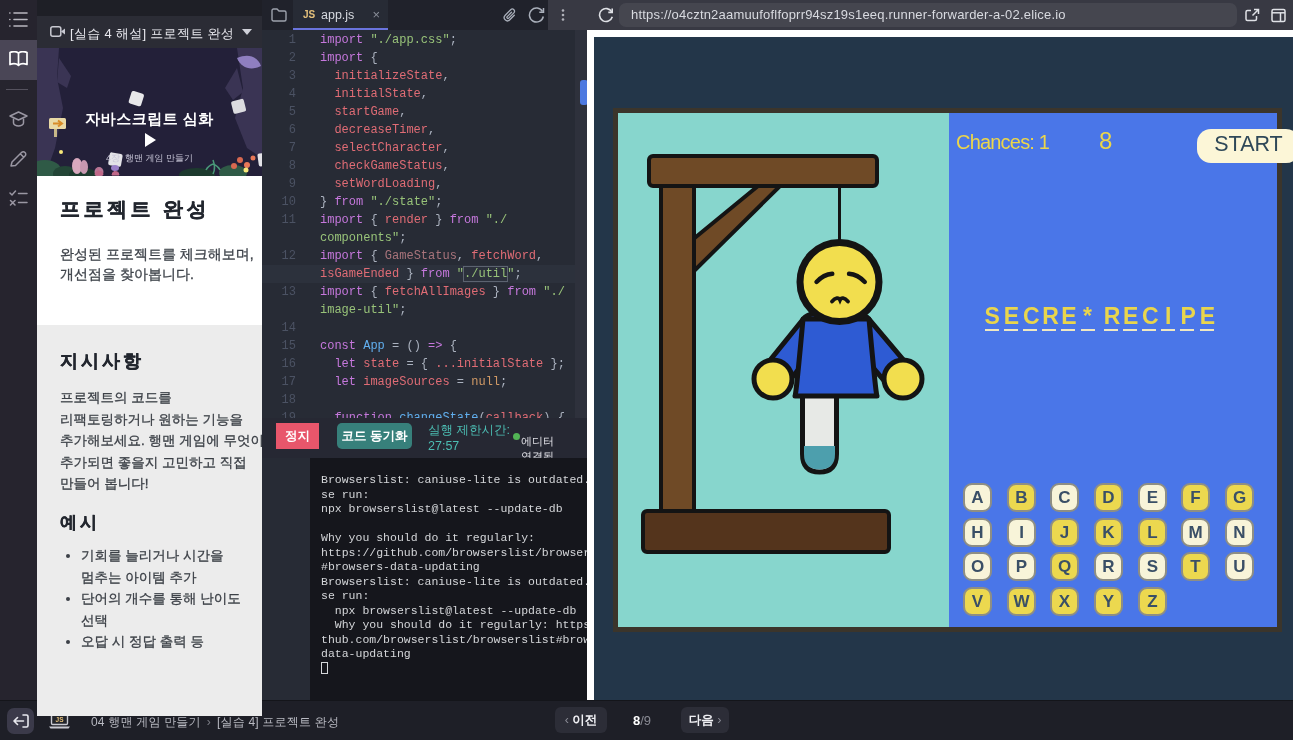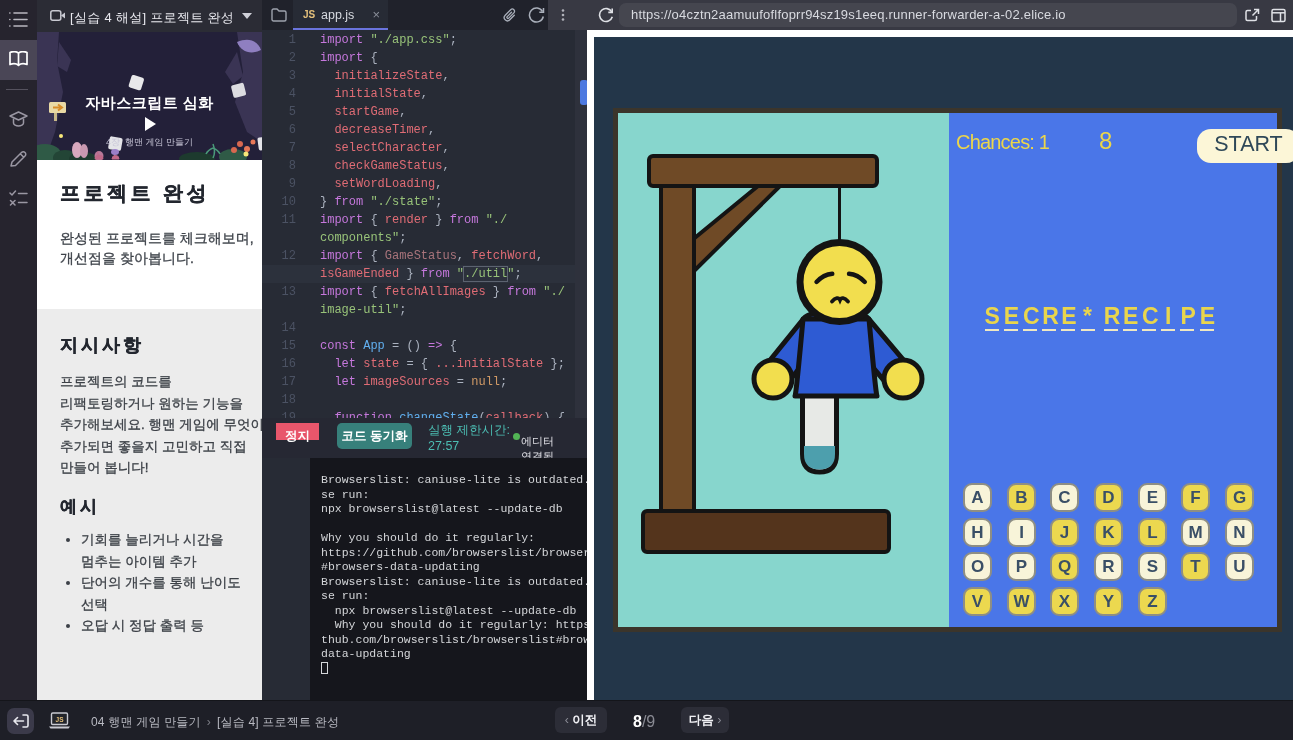--- a/index.html
+++ b/index.html
@@ -8,21 +8,21 @@
   .abs { position:absolute; }
   #app { position:relative; width:1293px; height:740px; }
 
   
   #sidebar { left:0; top:0; width:37px; height:700px; background:#26242e; }
   #sidebar .active { position:absolute; left:0; top:40px; width:37px; height:40px; background:#4a4656; }
   #sidebar svg { position:absolute; left:9px; }
   #sidebar .sep { position:absolute; left:6px; top:89px; width:22px; height:1px; background:#55525e; }
 
   
-  #lpanel { left:37px; top:0; width:225px; height:700px; background:#ececec; overflow:hidden; }
+  #lpanel { left:37px; top:16px; width:225px; height:700px; background:#ececec; overflow:hidden; }
   #vbar { position:absolute; left:0; top:0; width:225px; height:32px; background:#2b2c35; }
   #vbar .t { position:absolute; left:33px; top:9px; font-size:13px; color:#e8e8ee; letter-spacing:.3px; white-space:nowrap; }
   #vbar .caret { position:absolute; right:10px; top:13px; width:0; height:0; border-left:5px solid transparent; border-right:5px solid transparent; border-top:6px solid #cfd0d8; }
   #himg { position:absolute; left:0; top:32px; width:225px; height:128px; background:#232039; overflow:hidden; }
   #himg .tt { position:absolute; left:0; top:62px; width:225px; text-align:center; color:#fff; font-size:15px; font-weight:bold; letter-spacing:.5px; }
   #himg .play { position:absolute; left:108px; top:85px; width:0; height:0; border-left:11px solid #fff; border-top:7px solid transparent; border-bottom:7px solid transparent; }
   #himg .st { position:absolute; left:0; top:104px; width:225px; text-align:center; color:#c9c7d8; font-size:9px; }
   #lwhite { position:absolute; left:0; top:160px; width:225px; height:149px; background:#ffffff; }
   #lwhite h1 { position:absolute; left:23px; top:20px; font-size:20px; font-weight:bold; color:#23272f; letter-spacing:3.5px; }
   #lwhite p { position:absolute; left:23px; top:68px; font-size:14px; line-height:20px; color:#40454d; }
@@ -48,21 +48,21 @@
   .row .ln { display:inline-block; width:34px; text-align:right; color:#4b5263; }
   .row .c { position:absolute; left:58px; top:0; }
   .hl { background:#2c313c; }
   .kw { color:#c678dd; } .red { color:#e06c75; } .dim { color:#a9747b; }
   .str { color:#98c379; } .blu { color:#61afef; } .orn { color:#d19a66; }
   .pun { color:#abb2bf; }
   .box { outline:1px solid #5c6370; }
   #gutter { position:absolute; left:313px; top:30px; width:12px; height:388px; background:#2e313c; }
   #gutter .th { position:absolute; left:5px; top:50px; width:8px; height:25px; background:#4d79e0; border-radius:3px; }
   #btnbar { position:absolute; left:0; top:418px; width:325px; height:40px; background:#262833; }
-  .btn1 { position:absolute; left:14px; top:5px; width:43px; height:17px; background:#e8566b; border-radius:0; color:#fff; font-size:12.5px; font-weight:bold; text-align:center; line-height:26px; }
+  .btn1 { position:absolute; left:14px; top:5px; width:43px; height:26px; background:#e8566b; border-radius:0; color:#fff; font-size:12.5px; font-weight:bold; text-align:center; line-height:26px; }
   .btn2 { position:absolute; left:75px; top:5px; width:75px; height:26px; background:#37807b; border-radius:5px; color:#fff; font-size:12.5px; font-weight:bold; text-align:center; line-height:26px; }
   .tlim { position:absolute; left:166px; top:4px; font-size:12.5px; line-height:16px; color:#4cbdb3; }
   .edot { position:absolute; left:251px; top:15px; width:7px; height:7px; border-radius:50%; background:#52b455; }
   .econ { position:absolute; left:259px; top:16px; font-size:11px; line-height:15px; color:#e0e0e6; }
   #term { position:absolute; left:0; top:458px; width:325px; height:242px; background:#15161c;margin-left:48px; }
   #term pre { position:absolute; left:11px; top:15px; font-family:"Liberation Mono", monospace; font-size:11.5px; line-height:14.5px; color:#d4d6d9; }
   #term .cur { display:inline-block; width:7px; height:12px; border:1px solid #d4d6d9; }
   #term .th { position:absolute; left:314px; top:173px; width:9px; height:43px; background:#4a4e58; border-radius:4px; }
 
   
@@ -83,21 +83,21 @@
   .key { position:absolute; width:29px; height:29px; border:2.5px solid #8e8e84; border-radius:9px; background:#ecd84f; font-size:17px; font-weight:bold; color:#3a4f66; text-align:center; line-height:25px; }
   .key.u { background:#f8f4d9; }
 
   
   #bbar { left:0; top:700px; width:1293px; height:40px; background:#1e1f27; border-top:1px solid #14151a; }
   #exitbtn { position:absolute; left:7px; top:7px; width:27px; height:26px; background:#3b3a4a; border-radius:7px; }
   #crumb { position:absolute; left:91px; top:13px; font-size:12px; color:#b9bac2; letter-spacing:.2px; white-space:nowrap; }
   #crumb .sep2 { color:#7a7b84; padding:0 6px; }
   .navbtn { position:absolute; top:6px; height:26px; background:#2c2d37; border-radius:6px; color:#f0f0f4; font-size:12.5px; font-weight:bold; line-height:26px; text-align:center; }
   .navbtn .ch { color:#8d8e98; font-weight:normal; }
-  #pg { position:absolute; left:633px; top:12px; font-size:16px; color:#fff; font-weight:bold; }
+  #pg { position:absolute; left:633px; top:12px; font-size:13px; color:#fff; font-weight:bold; }
   #pg .tot { color:#8a8b94; font-weight:normal; }
 </style>
 </head>
 <body>
 <div id="app">
   <div id="bbar" class="abs">
     <div id="exitbtn">
       <svg style="position:absolute;left:6px;top:5px" width="16" height="16" viewBox="0 0 16 16">
         <path d="M10 2 L13.5 2 C14.3 2 15 2.7 15 3.5 L15 12.5 C15 13.3 14.3 14 13.5 14 L10 14" fill="none" stroke="#e8e8ee" stroke-width="1.6" stroke-linecap="round"></path>
         <path d="M10.5 8 L1.5 8 M4.5 4.5 L1 8 L4.5 11.5" fill="none" stroke="#e8e8ee" stroke-width="1.6" stroke-linecap="round" stroke-linejoin="round"></path>

